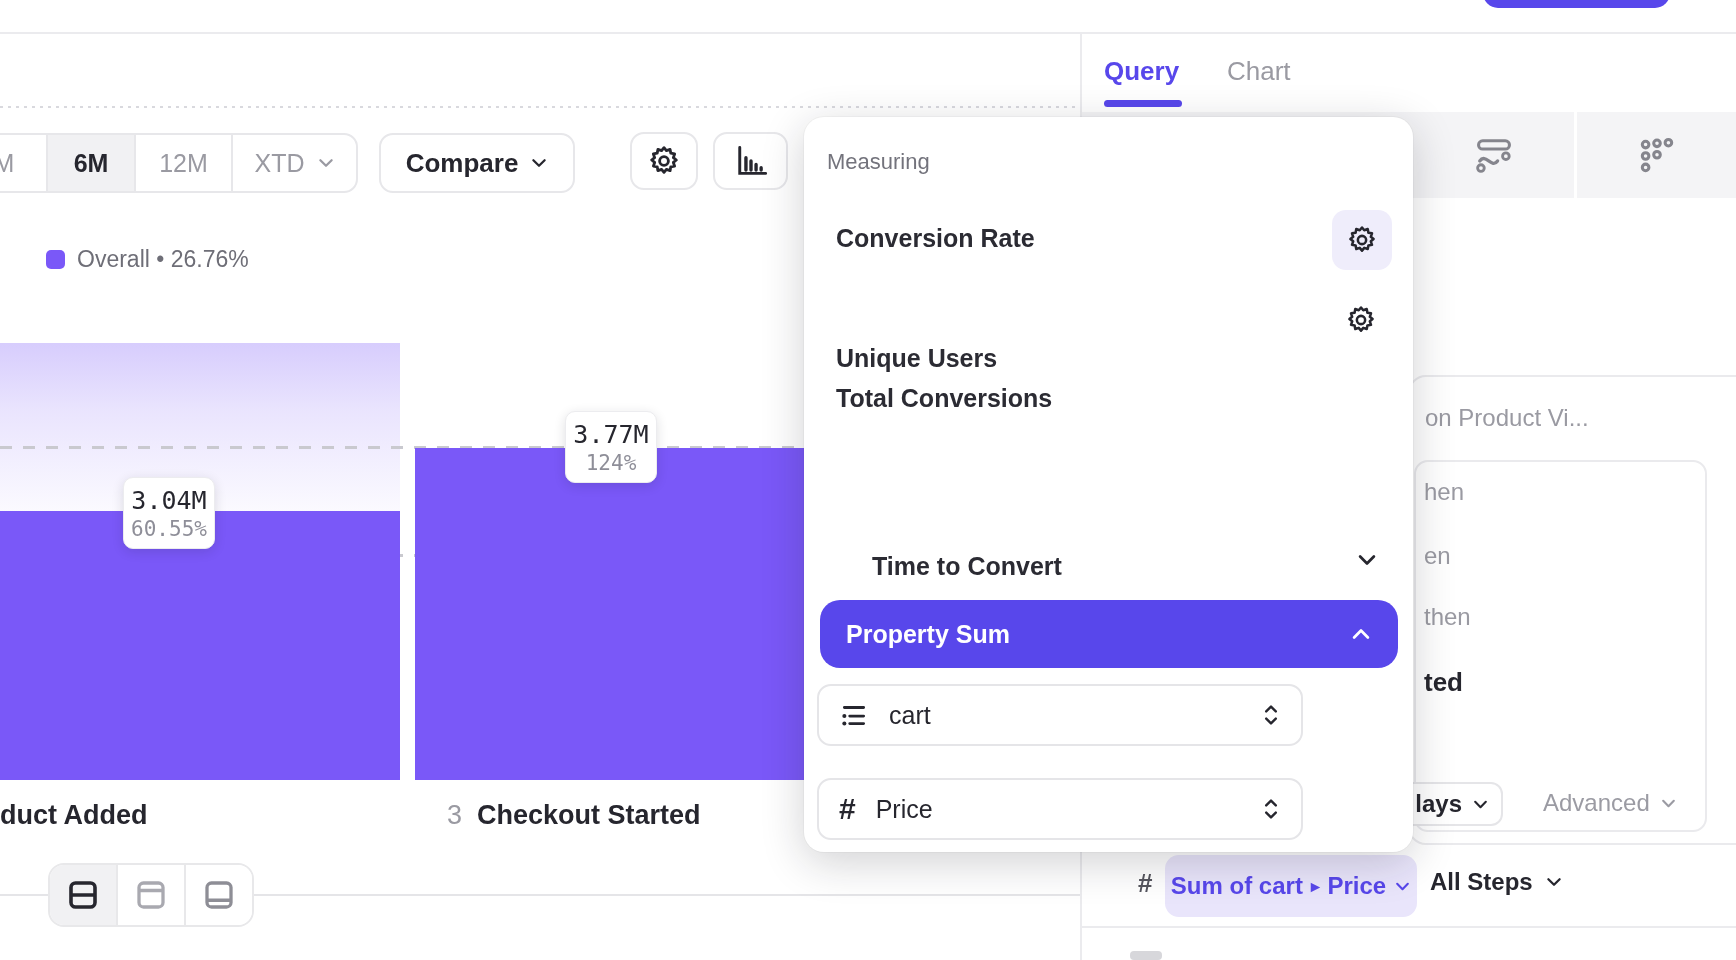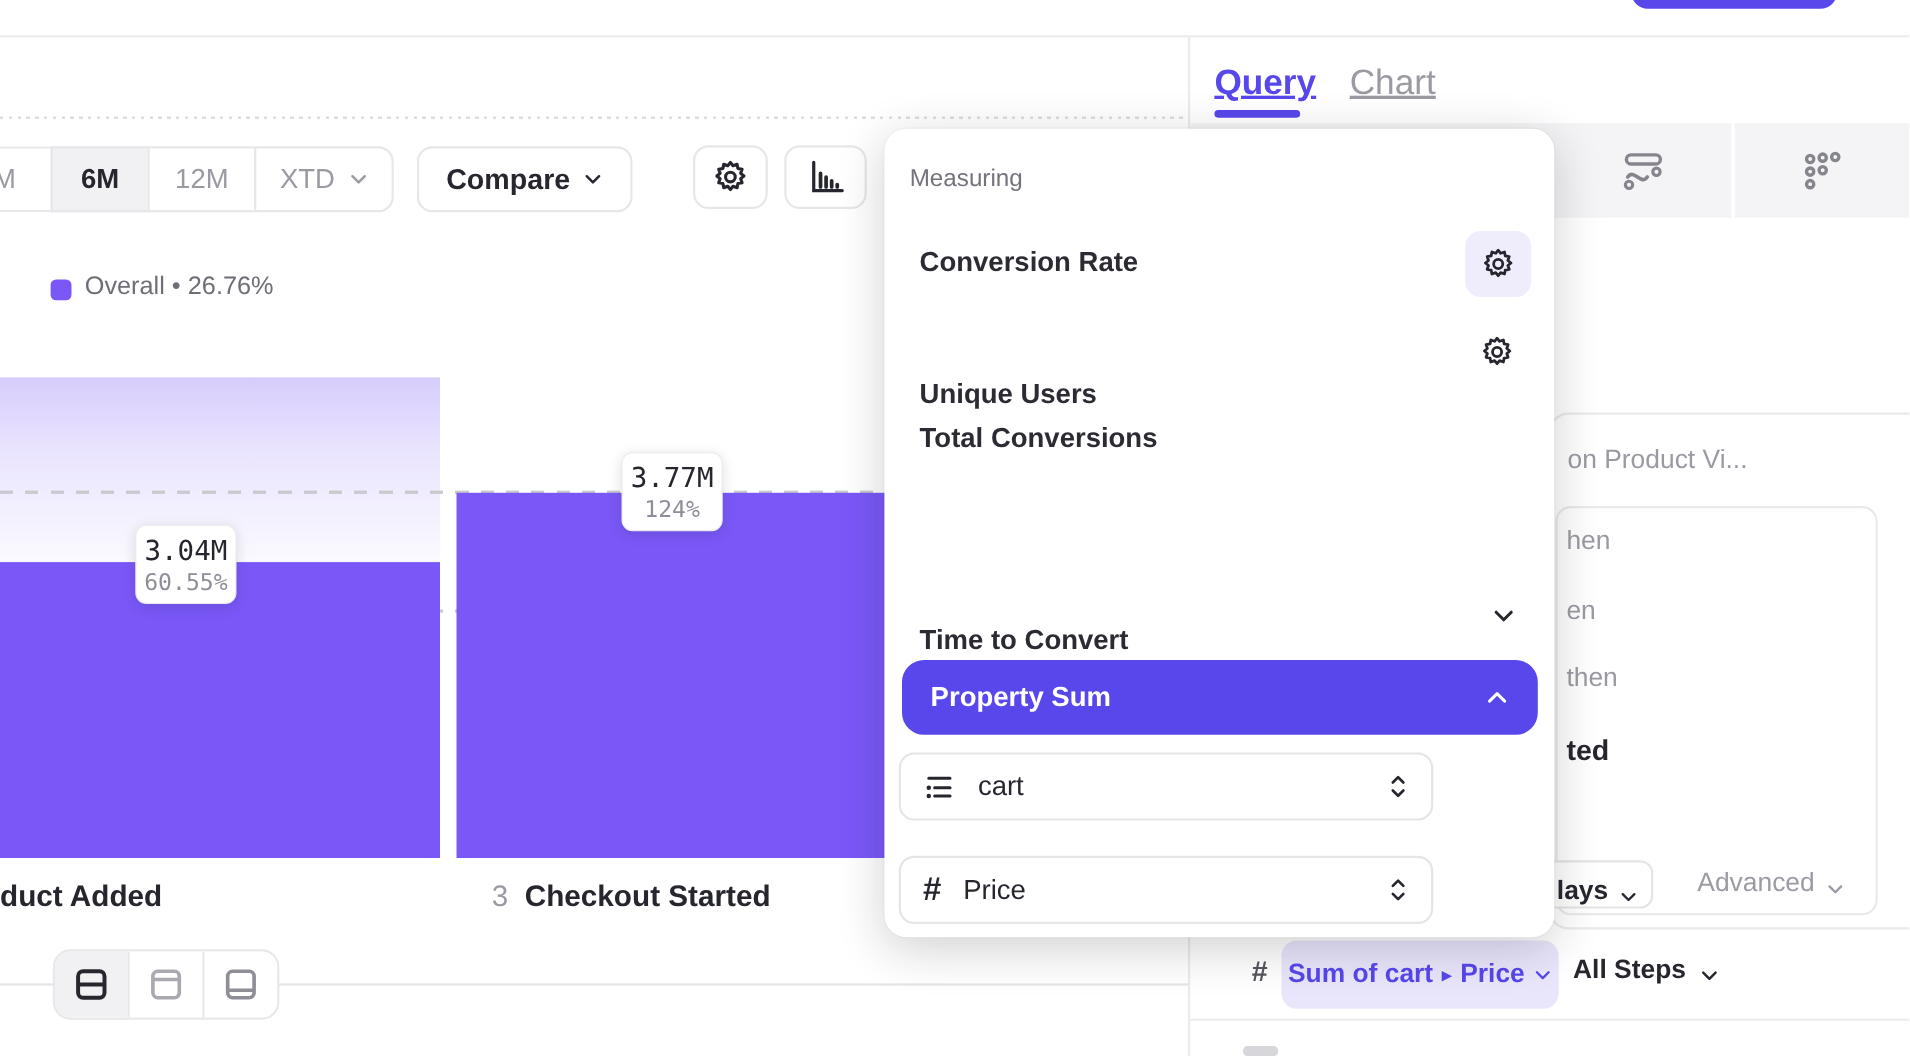--- a/index.html
+++ b/index.html
@@ -1,19 +1,19 @@
 <!DOCTYPE html>
 <html><head>
 <meta charset="utf-8">
 <style>
   html,body{margin:0;padding:0;background:#fff;}
   #canvas{position:relative;width:1736px;height:960px;overflow:hidden;
     font-family:"Liberation Sans",sans-serif;color:#26262E;background:#fff;}
   .abs{position:absolute;box-sizing:border-box;}
-  .row{display:flex;align-items:flex-end;}
+  .row{display:flex;align-items:center;}
   svg{display:block;}
 
   
   .hdr-border{left:0;top:32px;width:1736px;height:2px;background:#EBEBEE;}
   .primary-btn{left:1483px;top:-26px;width:187px;height:34px;background:#5847EB;border-radius:15px;}
 
   
   .card-dotted{left:0;top:106px;width:1080px;height:2px;
     background:repeating-linear-gradient(90deg,#D9D9DE 0 3px,transparent 3px 8px);}
   .seg{top:133px;height:60px;background:#fff;border:2px solid #E7E7EA;display:flex;align-items:center;justify-content:center;font-size:25px;}
@@ -31,21 +31,21 @@
   .panel{left:804px;top:117px;width:609px;height:735px;background:#fff;border-radius:20px;
     box-shadow:0 10px 44px rgba(25,25,35,.20), 0 0 0 1px rgba(25,25,35,.03);z-index:30;}
   .menu-item{position:absolute;left:836px;width:420px;font-size:25px;font-weight:600;color:#2B2B33;z-index:31;}
   .pill{left:820px;top:600px;width:578px;height:68px;background:#5847EB;border-radius:20px;z-index:31;
     display:flex;align-items:center;color:#fff;font-size:25px;font-weight:600;padding:0 26px;}
   .select{left:817px;width:486px;height:62px;border:2px solid #E5E5E8;border-radius:14px;background:#fff;z-index:31;
     display:flex;align-items:center;padding:0 20px;font-size:25px;font-weight:500;color:#26262E;}
 
   
   .vdivider{left:1080px;top:33px;width:2px;height:927px;background:#EBEBEE;}
-  .tab{font-size:32px;z-index:5;text-decoration:underline;}
+  .tab{font-size:26px;z-index:5;}
   .gray-row{left:1082px;top:112px;width:654px;height:86px;background:#F4F4F6;z-index:4;}
   .fragment{color:#9A9AA2;font-size:24px;font-weight:400;z-index:5;}
   .chip{left:1165px;top:855px;width:252px;height:62px;background:#E9E5FB;border-radius:14px;z-index:6;
     display:flex;align-items:center;justify-content:center;gap:8px;color:#5847EB;font-size:24px;font-weight:600;}
   .toggle{width:66px;height:60px;display:flex;align-items:center;justify-content:center;background:#fff;}
 </style>
 </head>
 <body>
 
 <div id="canvas">
@@ -227,21 +227,21 @@
   <span class="abs menu-item" style="top:304px;margin-top:40px;">Unique Users</span>
   <div class="abs" style="left:1345px;top:304px;z-index:31;">
     <svg width="32" height="32" viewBox="0 0 24 24">
       <circle cx="12" cy="12" r="3.1" fill="none" stroke="#26262E" stroke-width="1.9"></circle>
       <path d="M12 2.6l1.7 2.1 2.6-.9.5 2.7 2.7.5-.9 2.6 2.1 1.7-2.1 1.7.9 2.6-2.7.5-.5 2.7-2.6-.9-1.7 2.1-1.7-2.1-2.6.9-.5-2.7-2.7-.5.9-2.6-2.1-1.7 2.1-1.7-.9-2.6 2.7-.5.5-2.7 2.6.9z" fill="none" stroke="#26262E" stroke-width="1.9" stroke-linejoin="round"></path>
     </svg>
   </div>
 
   <span class="abs menu-item" style="top:384px;">Total Conversions</span>
 
-  <span class="abs menu-item" style="top:568px;">Time to Convert</span>
+  <span class="abs menu-item" style="top:552px;margin-left:36px;">Time to Convert</span>
   <svg class="abs" style="left:1356px;top:549px;z-index:31;" width="22" height="22" viewBox="0 0 16 16">
       <path d="M3 5.5l5 5 5-5" fill="none" stroke="#26262E" stroke-width="2" stroke-linecap="round" stroke-linejoin="round"></path>
     </svg>
 
   <div class="abs pill">
     <span>Property Sum</span>
     <svg style="margin-left:auto;" width="22" height="22" viewBox="0 0 16 16">
         <path d="M3 10.5l5-5 5 5" fill="none" stroke="#fff" stroke-width="2" stroke-linecap="round" stroke-linejoin="round"></path>
       </svg>
   </div>

